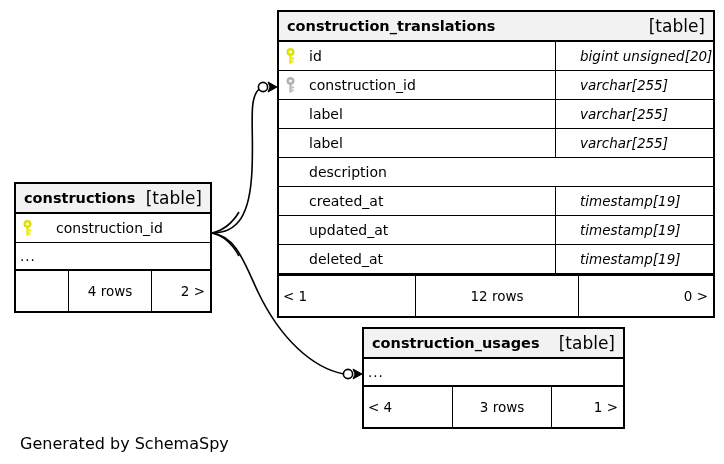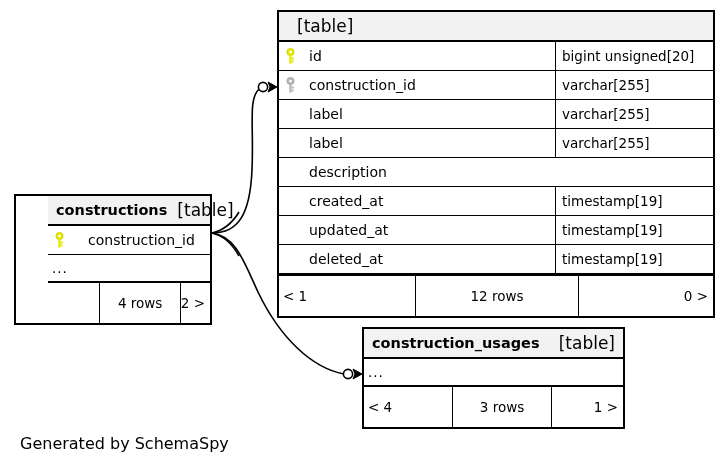--- a/index.html
+++ b/index.html
@@ -70,25 +70,26 @@
     padding-left: 6px;
     font-size: 14px;
     box-sizing: border-box;
     overflow: hidden;
     white-space: nowrap;
   }
   .col-type {
     flex: 0 0 auto;
     display: flex;
     align-items: center;
-    padding-left: 6px;
+    padding-left: 24px;
     font-size: 13.5px;
     border-left: 1px solid #000000;
     box-sizing: border-box;
     white-space: nowrap;
+    font-style: italic;
   }
 
   .keyslot {
     width: 22px;
     flex: 0 0 22px;
     display: flex;
     align-items: center;
     justify-content: flex-start;
   }
   .colname-text {
@@ -145,23 +146,22 @@
   }
   #tbl-construction-translations .col-type {
     width: 158px;
   }
   #tbl-construction-translations .foot-left { width: 136px; }
   #tbl-construction-translations .foot-mid  { width: 164px; }
   #tbl-construction-translations .foot-right{ flex: 1 1 auto; }
 
   #tbl-constructions {
     left: 14px;
-    top: 194px;
+    top: 182px;
     width: 198px;
-    padding-left: 32px;
   }
   #tbl-constructions .foot-left { width: 52px; }
   #tbl-constructions .foot-mid  { width: 84px; }
   #tbl-constructions .foot-right{ flex: 1 1 auto; }
 
   #tbl-construction-usages {
     left: 362px;
     top: 327px;
     width: 263px;
   }
@@ -197,20 +197,21 @@
 
     <g>
       <path d="M 212,233 C 236,236 244,262 258,292 C 280,338 312,368 344,374" fill="none" stroke="#000000" stroke-width="1.6"></path>
       <circle cx="348" cy="374" r="4.6" fill="#ffffff" stroke="#000000" stroke-width="1.6"></circle>
       <path d="M 362,374 L 353,369 L 355,374 L 353,379 Z" fill="#000000" stroke="#000000" stroke-width="1"></path>
     </g>
   </svg>
 
   <div class="er-table" id="tbl-construction-translations">
     <div class="tbl-header">
+      <span class="tbl-name">construction_translations</span>
       <span class="tbl-kind">[table]</span>
     </div>
 
     <div class="tbl-row">
       <div class="col-name">
         <span class="keyslot">
           <svg class="key-icon" width="11" height="17" viewBox="0 0 11 17">
             <circle cx="5.5" cy="4" r="3.6" fill="#e8e800" stroke="#c9c900" stroke-width="0.8"></circle>
             <circle cx="5.5" cy="4" r="1.3" fill="#ffffff"></circle>
             <rect x="4.3" y="6.6" width="2.4" height="9" fill="#e8e800"></rect>

